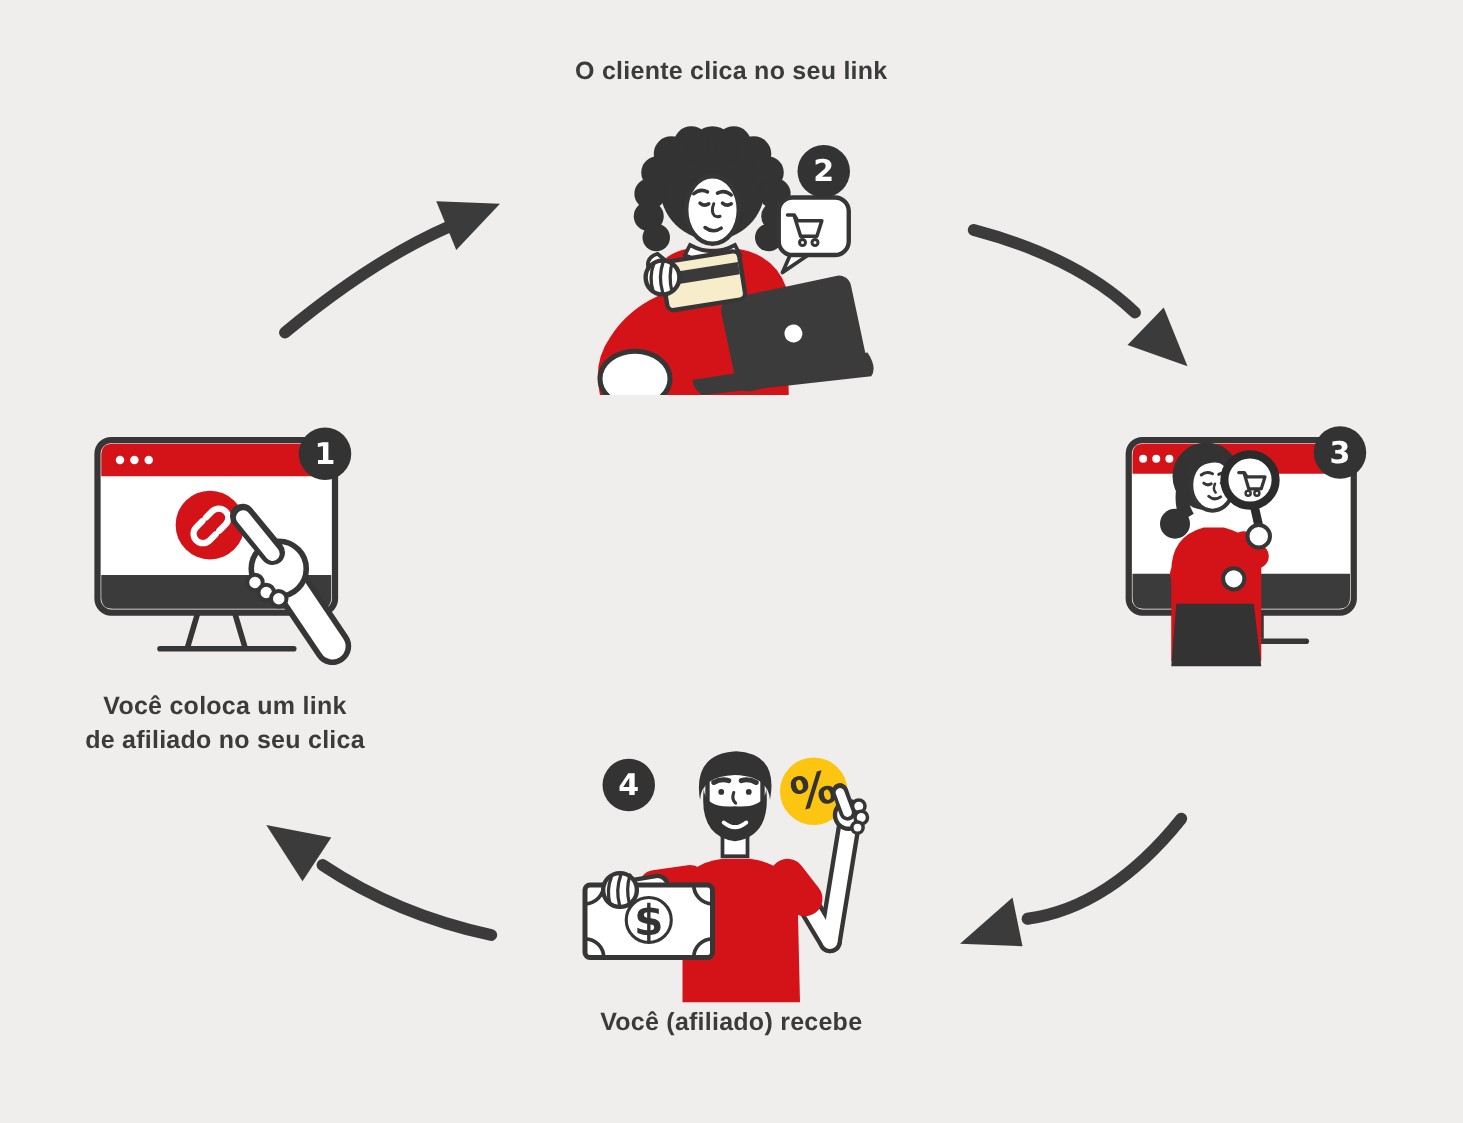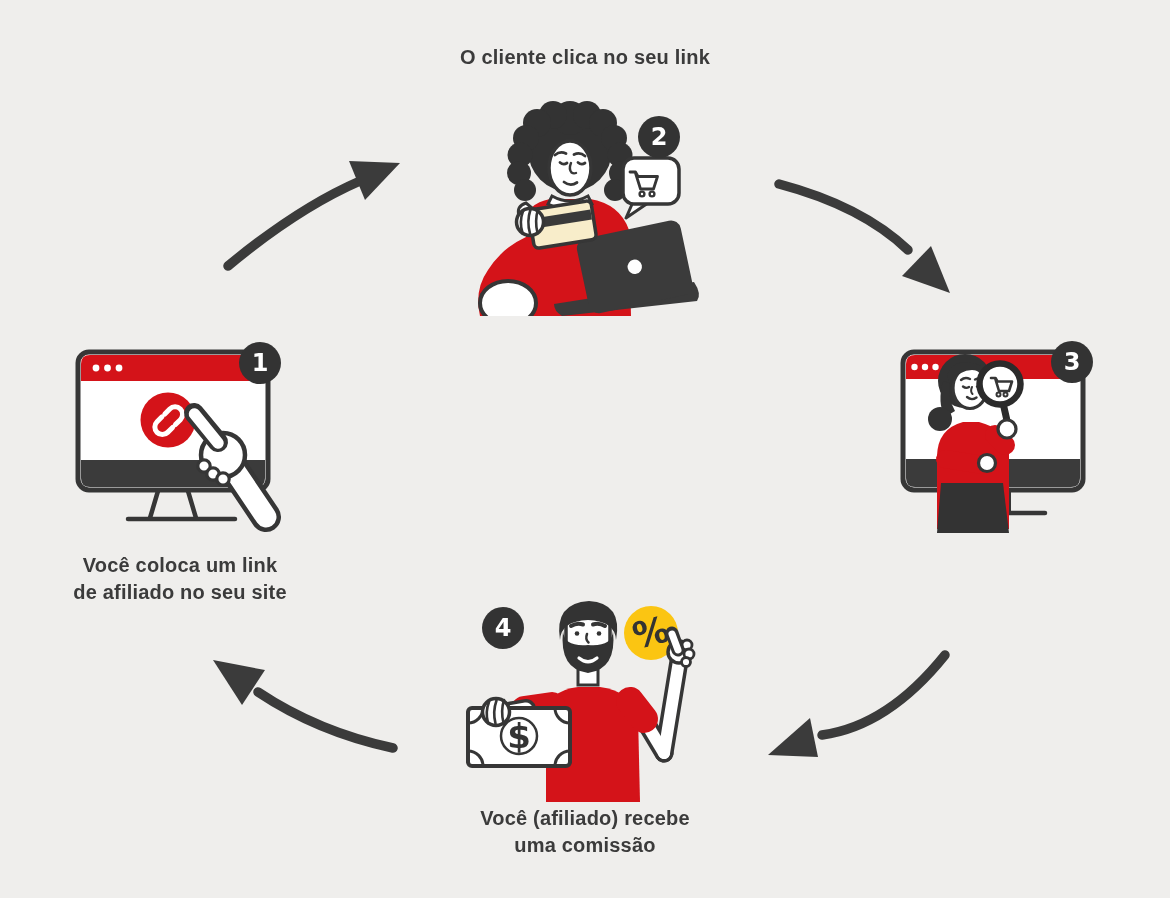--- a/index.html
+++ b/index.html
@@ -20,27 +20,26 @@
 <div class="canvas">
 
   <div class="title">
   </div>
 
   <div class="caption" style="left:385px;top:44px;width:400px;">
     <div>O cliente clica no seu link</div>
   </div>
   <div class="caption" style="left:25px;top:552px;width:310px;">
     <div>Você coloca um link</div>
-    <div>de afiliado no seu site</div>
+    <div>de afiliado no seu clica</div>
   </div>
   <div class="caption" style="left:833px;top:531px;width:310px;">
   </div>
   <div class="caption" style="left:430px;top:765px;width:310px;margin-top:40px;">
     <div>Você (afiliado) recebe</div>
-    <div>uma comissão</div>
   </div>
 
   <div class="badge" style="left:239px;top:342px;">1</div>
   <div class="badge" style="left:638px;top:116px;">2</div>
   <div class="badge" style="left:1051px;top:341px;">3</div>
   <div class="badge" style="left:482px;top:607px;">4</div>
 
   <svg class="flow" width="1170" height="898" viewBox="0 0 1170 898">
     <g stroke="#3b3b3b" stroke-width="9.5" fill="none" stroke-linecap="round">
       <path d="M228,266 Q298,208 360,181"></path>

